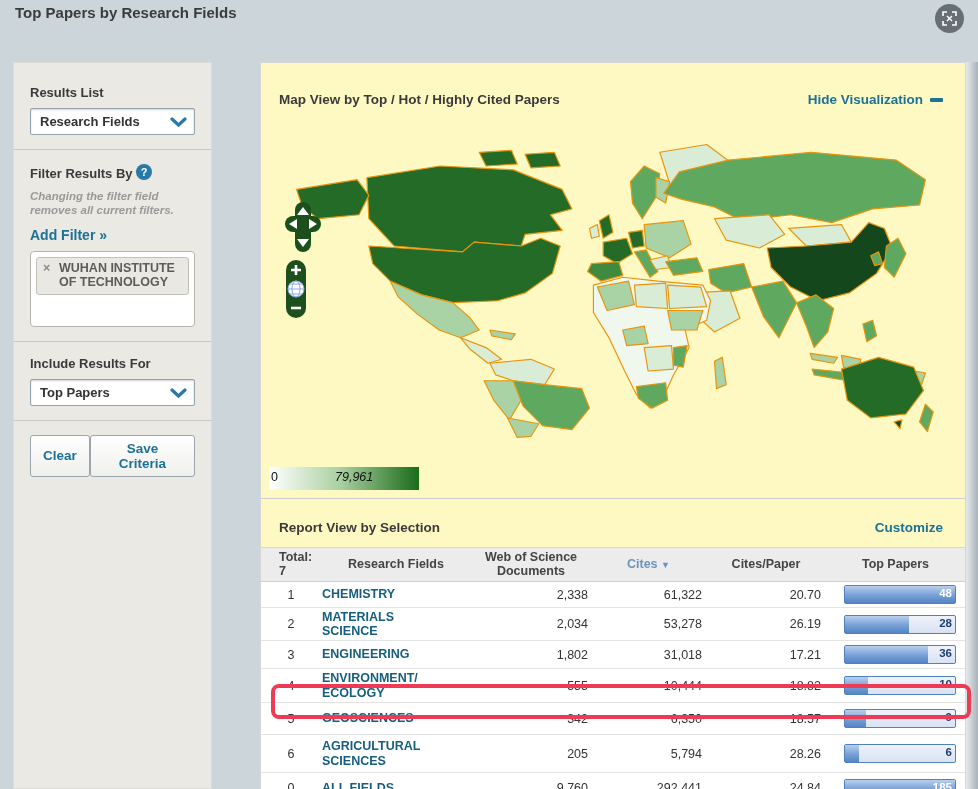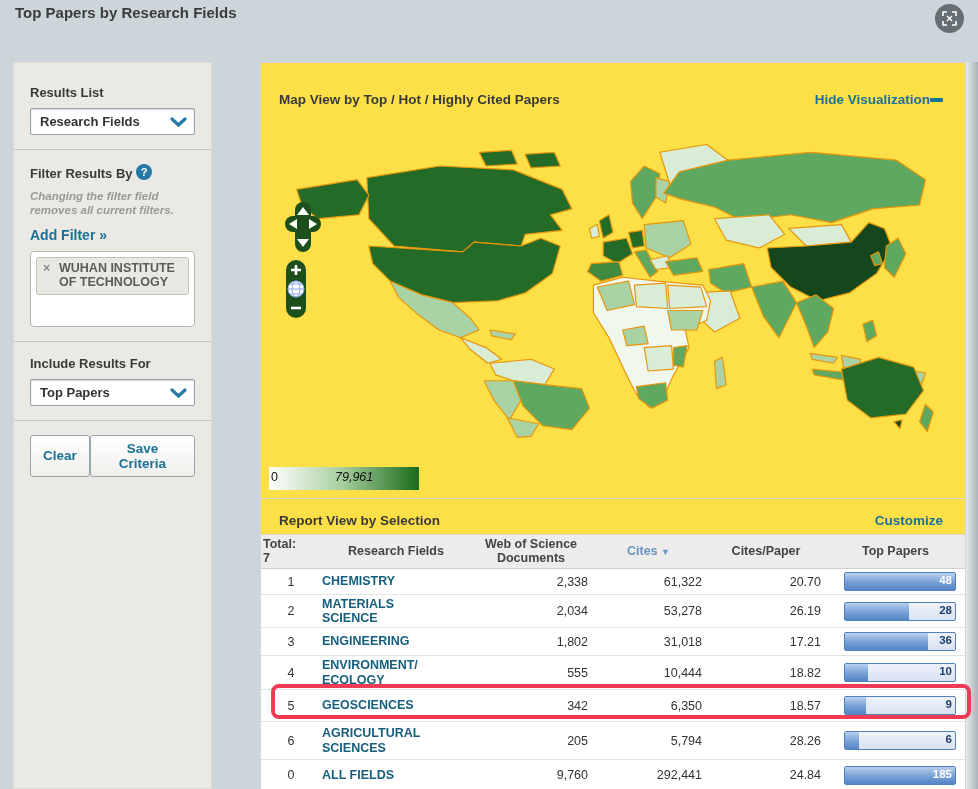--- a/index.html
+++ b/index.html
@@ -28,47 +28,47 @@
     color:#fff; font-size:11px; font-weight:bold; align-items:center; justify-content:center; vertical-align:2px; cursor:pointer;}
   .filter-box { background:#fff; border:1px solid #b5b5ad; border-radius:4px; height:76px; padding:5px; }
   .filter-tag { background:#e9e8e2; border:1px solid #c2c1b9; border-radius:3px; padding:3px 6px 4px 22px;
     position:relative; font-size:12.5px; font-weight:bold; color:#5c5c5c; line-height:1.15; cursor:default;}
   .filter-tag .x { position:absolute; left:6px; top:3px; color:#8a8a84; font-weight:bold; cursor:pointer; }
   .btn-row { display:flex; margin-top:10px; }
   .btn { background:linear-gradient(#ffffff,#efefec); border:1px solid #9aa5ad; border-radius:3px;
     color:#1b7196; font-weight:bold; font-size:13.5px; padding:5px 12px; cursor:pointer;
     font-family:inherit; }
   
-  .panel { position:absolute; left:260px; top:62px; width:706px; height:727px; background:#fde047;
+  .panel { position:absolute; left:260px; top:62px; width:706px; height:727px; background:#fef9c3;
     border:1px solid #d6d6d6; border-bottom:none; }
   .viz-header { height:58px; display:flex; align-items:flex-end; justify-content:space-between;
     padding:0 22px 14px 18px; }
   .viz-title, .report-title { font-size:13.5px; font-weight:bold; color:#3a3a3a; }
-  .hide-viz { font-size:13.5px; display:flex; align-items:center; }
+  .hide-viz { font-size:13.5px; display:flex; align-items:center; gap:7px; }
   .minus-dash { display:inline-block; width:13px; height:4px; background:#1b7196; border-radius:1px; }
   .map-wrap { position:relative; height:377px; }
   .map-svg { position:absolute; left:18px; top:13px; }
   .map-svg path, .map-svg polygon { stroke:#e8950c; stroke-width:1.2; stroke-linejoin:round; }
   .m-dd{fill:#15471c}.m-d{fill:#246b28}.m-md{fill:#3f8a3f}.m-m{fill:#5fa85f}
   .m-l{fill:#a9d3a4}.m-p{fill:#d9ecd5}.m-pp{fill:#f0f7ec}
   .pan-ctl { position:absolute; left:18px; top:80px; cursor:pointer; }
   .zoom-ctl { position:absolute; left:24px; top:138px; cursor:pointer; }
   .map-scale { position:absolute; left:8px; bottom:8px; width:150px; height:23px;
     background:linear-gradient(to right,#ffffff,#a9cfa0 48%,#1a6b1a); position:absolute; }
   .scale-min { position:absolute; left:2px; top:3px; font-size:12.5px; color:#111; }
   .scale-max { position:absolute; left:44%; top:3px; font-size:12.5px; color:#111;font-style:italic; }
-  .report-header { height:36px; border-top:1px solid #cfcfcf; display:flex; align-items:center;
+  .report-header { height:49px; border-top:1px solid #cfcfcf; display:flex; align-items:center;
     justify-content:space-between; padding:8px 22px 0 18px; }
   .customize { font-size:13.5px; }
   
   .tbl-head, .tbl-row { display:grid; grid-template-columns:60px 150px 120px 115px 120px 1fr; align-items:center; }
   .tbl-head { height:35px; background:#ececec; border-top:1px solid #d8d8d8; border-bottom:1px solid #cfcfcf;
     font-size:12.5px; font-weight:bold; color:#444; }
   .th { text-align:center; line-height:1.1; }
-  .th-total { text-align:left; padding-left:2px; }
+  .th-total { text-align:left; padding-left:18px; }
   .th-cites { color:#6a94c0; cursor:pointer; }
   .sort-caret { font-size:9px; color:#6a94c0; }
   .tbl-row { border-top:1px solid #e3e3e3; font-size:12.5px; color:#333; background:#fff; }
   .tbl-row:first-child { border-top:none; }
   .td-rank { text-align:center; }
   .td-field { padding-left:1px; }
   .td-field span { display:inline-block; max-width:104px; font-weight:bold; color:#155e7d;
     line-height:1.15; overflow-wrap:anywhere; cursor:pointer; }
   .td-num { text-align:right; }
   .td-docs { padding-right:3px; } .td-cites { padding-right:4px; } .td-cpp { padding-right:5px; }

